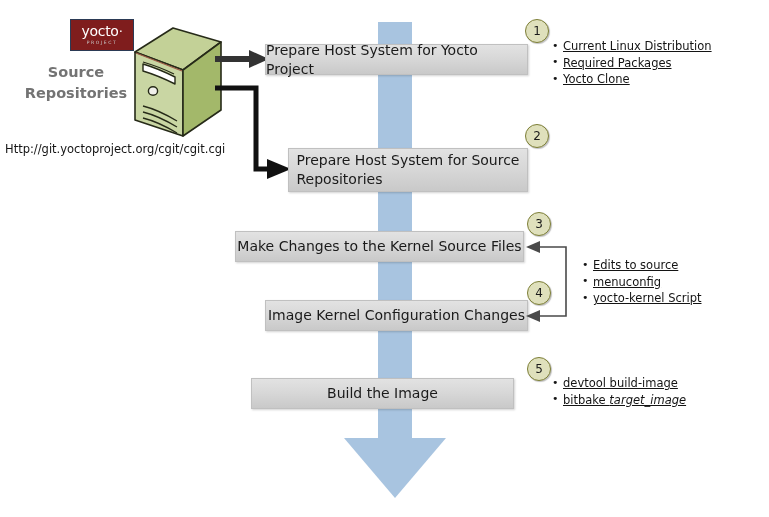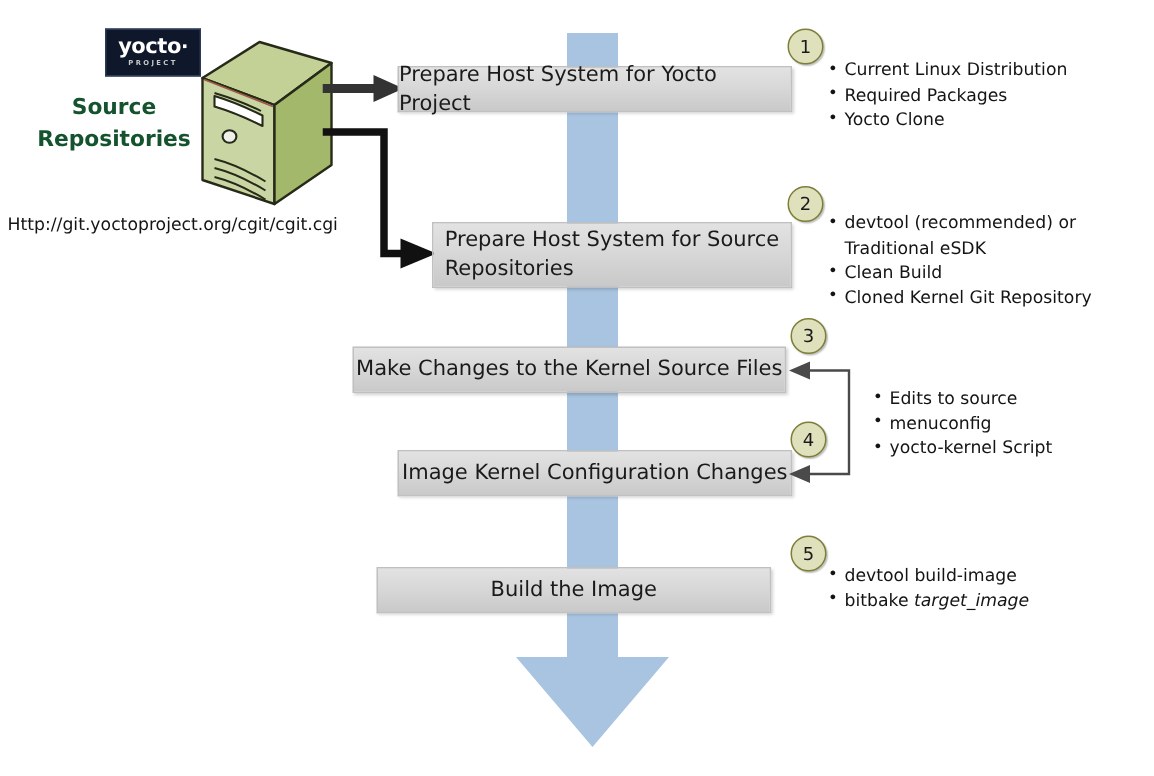--- a/index.html
+++ b/index.html
@@ -40,28 +40,27 @@
     border-right: 51px solid transparent;
     border-top: 60px solid #a8c4e0;
   }
 
   
   .logo-box {
     left: 70px;
     top: 19px;
     width: 64px;
     height: 32px;
-    background: #0f172a;
+    background: #7f1d1d;
     border: 1px solid #2b3a55;
     box-sizing: border-box;
     display: flex;
     flex-direction: column;
     align-items: center;
     justify-content: center;
-    font-weight: bold;
   }
   .logo-word {
     color: #ffffff;
     font-size: 14px;
     line-height: 14px;
     letter-spacing: -0.3px;
     font-family: "DejaVu Sans", "Liberation Sans", sans-serif;
   }
   .logo-word .dot { font-size: 13px; }
   .logo-sub {
@@ -74,21 +73,21 @@
 
   
   .src-label {
     left: 14px;
     top: 62px;
     width: 124px;
     text-align: center;
     font-size: 14.5px;
     font-weight: bold;
     line-height: 21px;
-    color: #14532d;
+    color: #737373;
   }
   .src-url {
     left: 5px;
     top: 142px;
     font-size: 11.5px;
     color: #141414;
     white-space: nowrap;
     text-align: center;
   }
 
@@ -147,20 +146,21 @@
     line-height: 16.5px;
     color: #141414;
     list-style: none;
     margin: 0;
     padding: 0;
   }
   .bullets li {
     position: relative;
     padding-left: 11px;
     margin: 0;
+    text-decoration: underline;
   }
   .bullets li::before {
     content: "\2022";
     position: absolute;
     left: 0;
     top: -0.5px;
     font-size: 11px;
   }
   .bullets li .wrap2 { display: block; padding-left: 0; }
   .bl-1 { left: 552px; top: 38px; width: 215px; }
@@ -271,28 +271,20 @@
   <div class="abs step-circle sc-5">
     <span>5</span>
   </div>
 
   <ul class="abs bullets bl-1">
     <li>Current Linux Distribution</li>
     <li>Required Packages</li>
     <li>Yocto Clone</li>
   </ul>
 
-  <ul class="abs bullets bl-2">
-    <li>
-      <span>devtool (recommended) or</span>
-      <span class="wrap2">Traditional eSDK</span>
-    </li>
-    <li>Clean Build</li>
-    <li>Cloned Kernel Git Repository</li>
-  </ul>
 
   <ul class="abs bullets bl-34">
     <li>Edits to source</li>
     <li>menuconfig</li>
     <li>yocto-kernel Script</li>
   </ul>
 
   <ul class="abs bullets bl-5">
     <li>devtool build-image</li>
     <li><span>bitbake </span><span class="ital">target_image</span></li>

